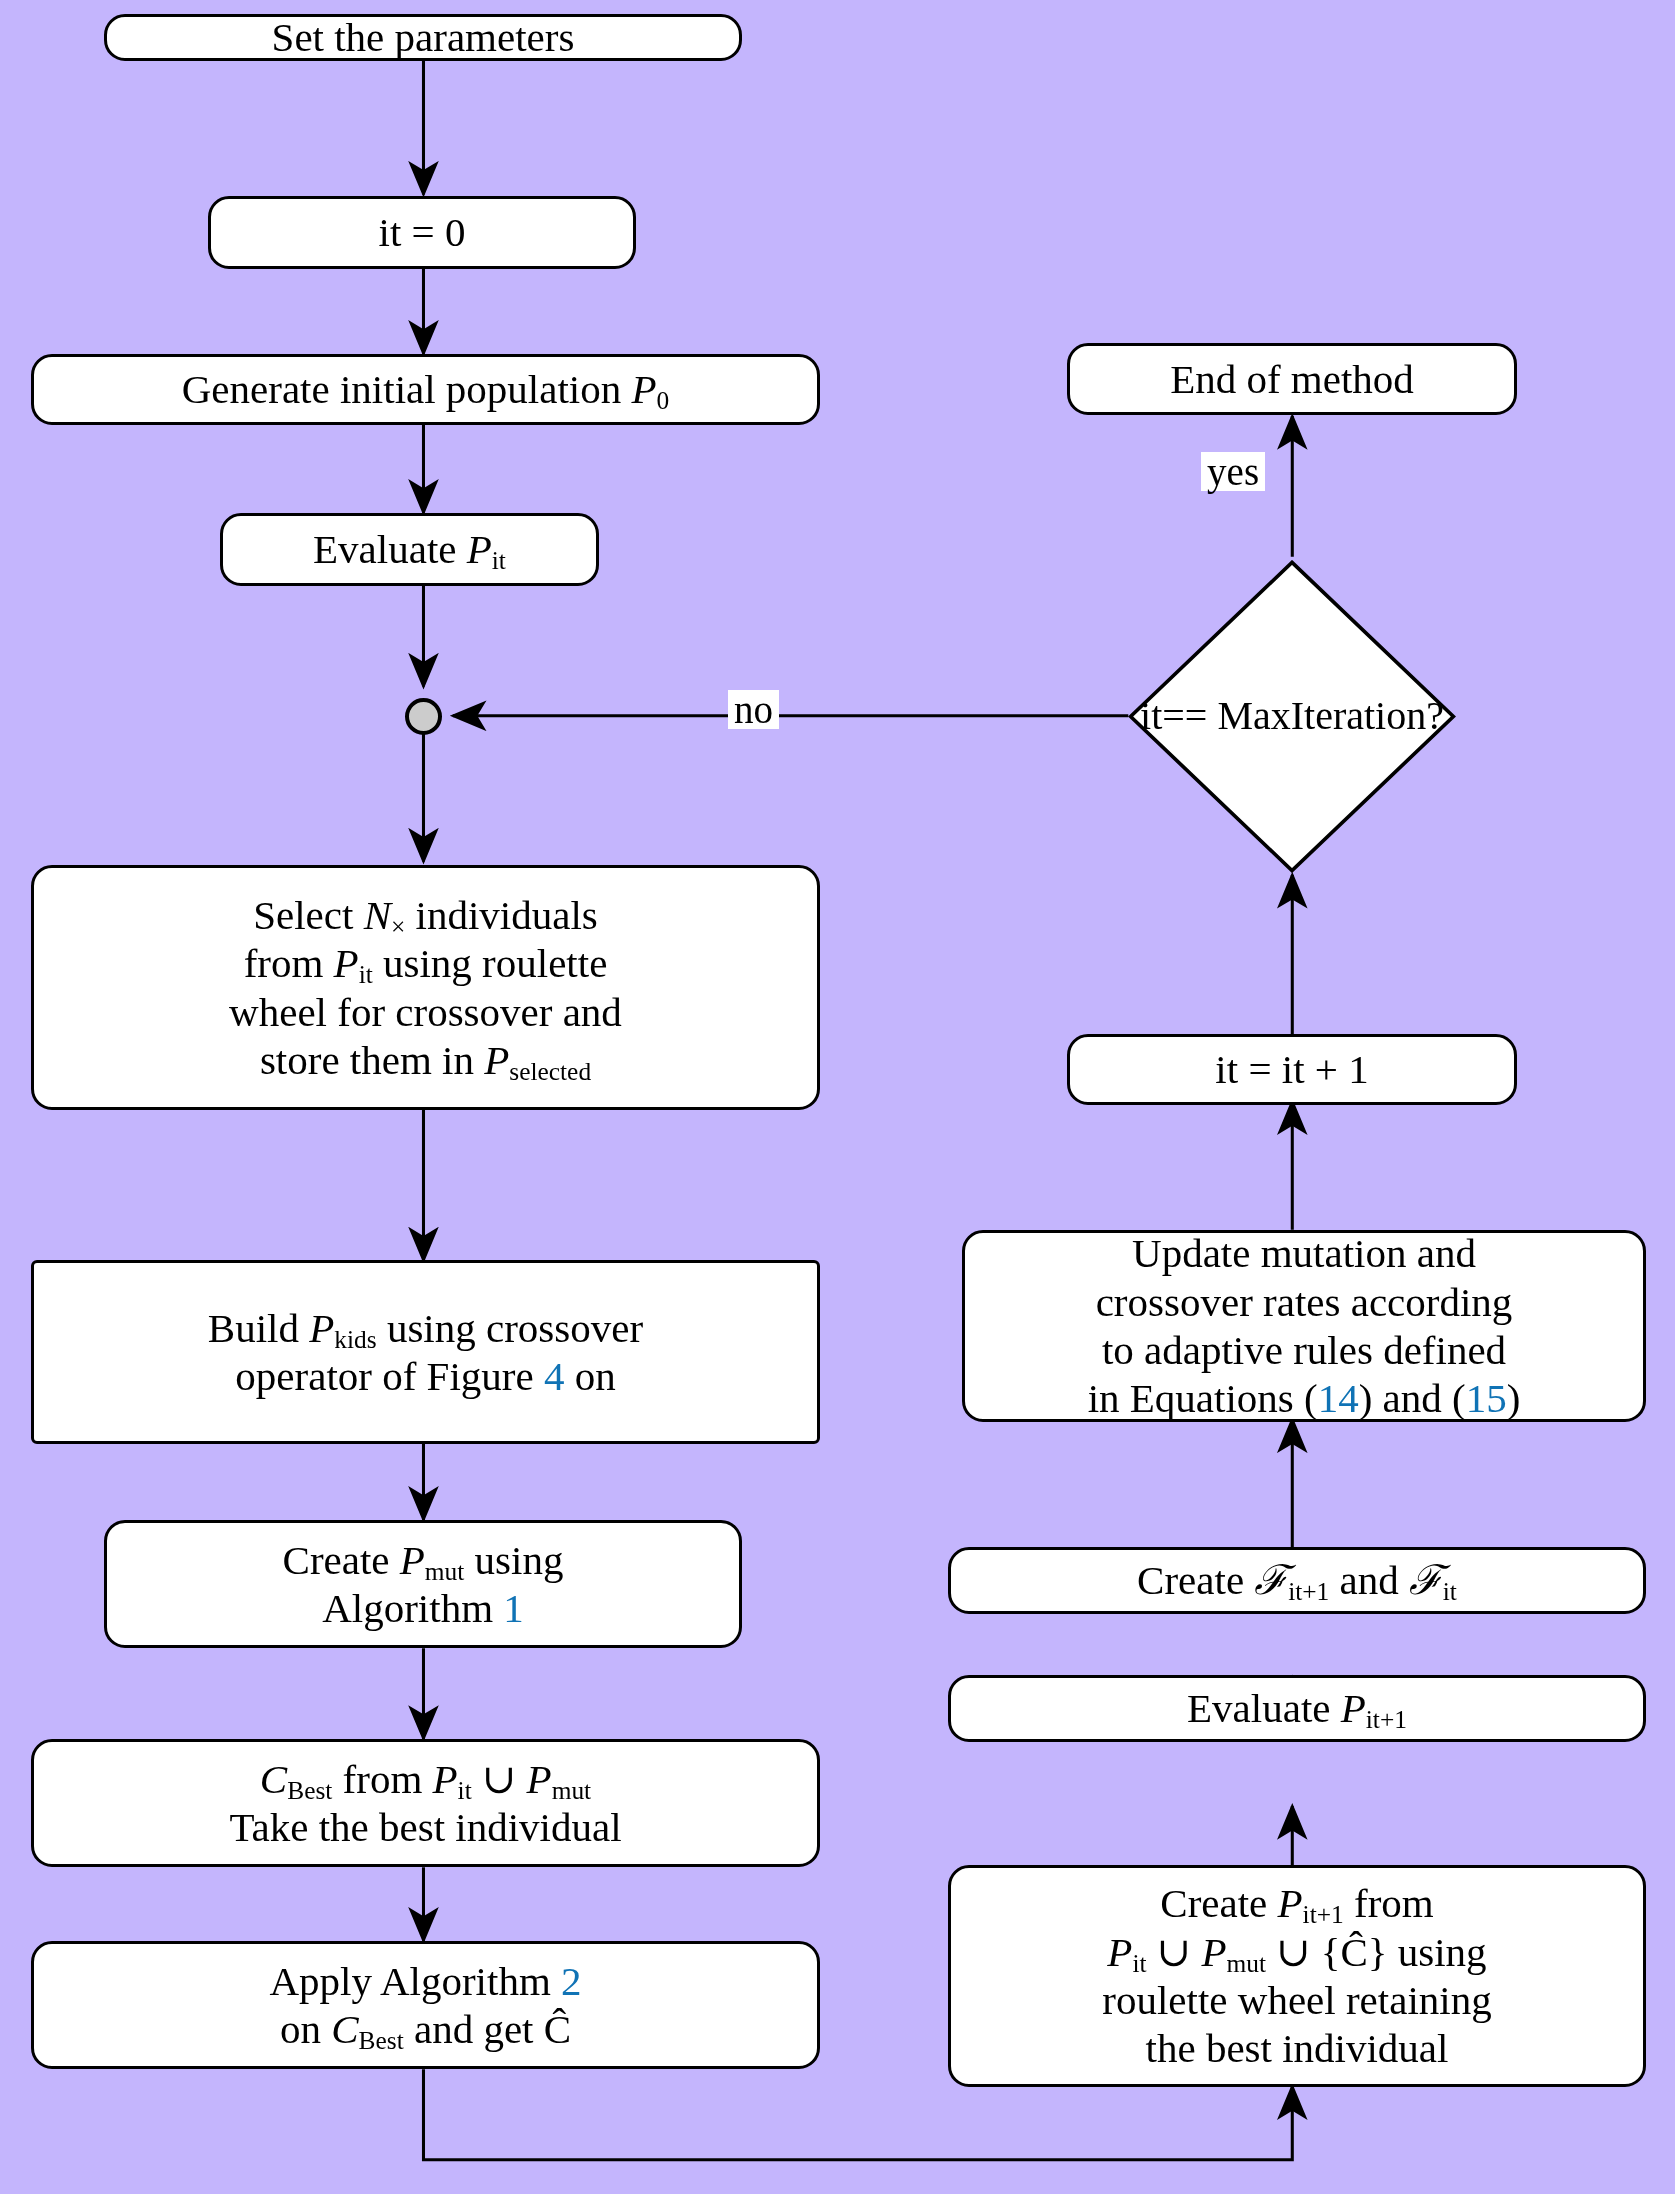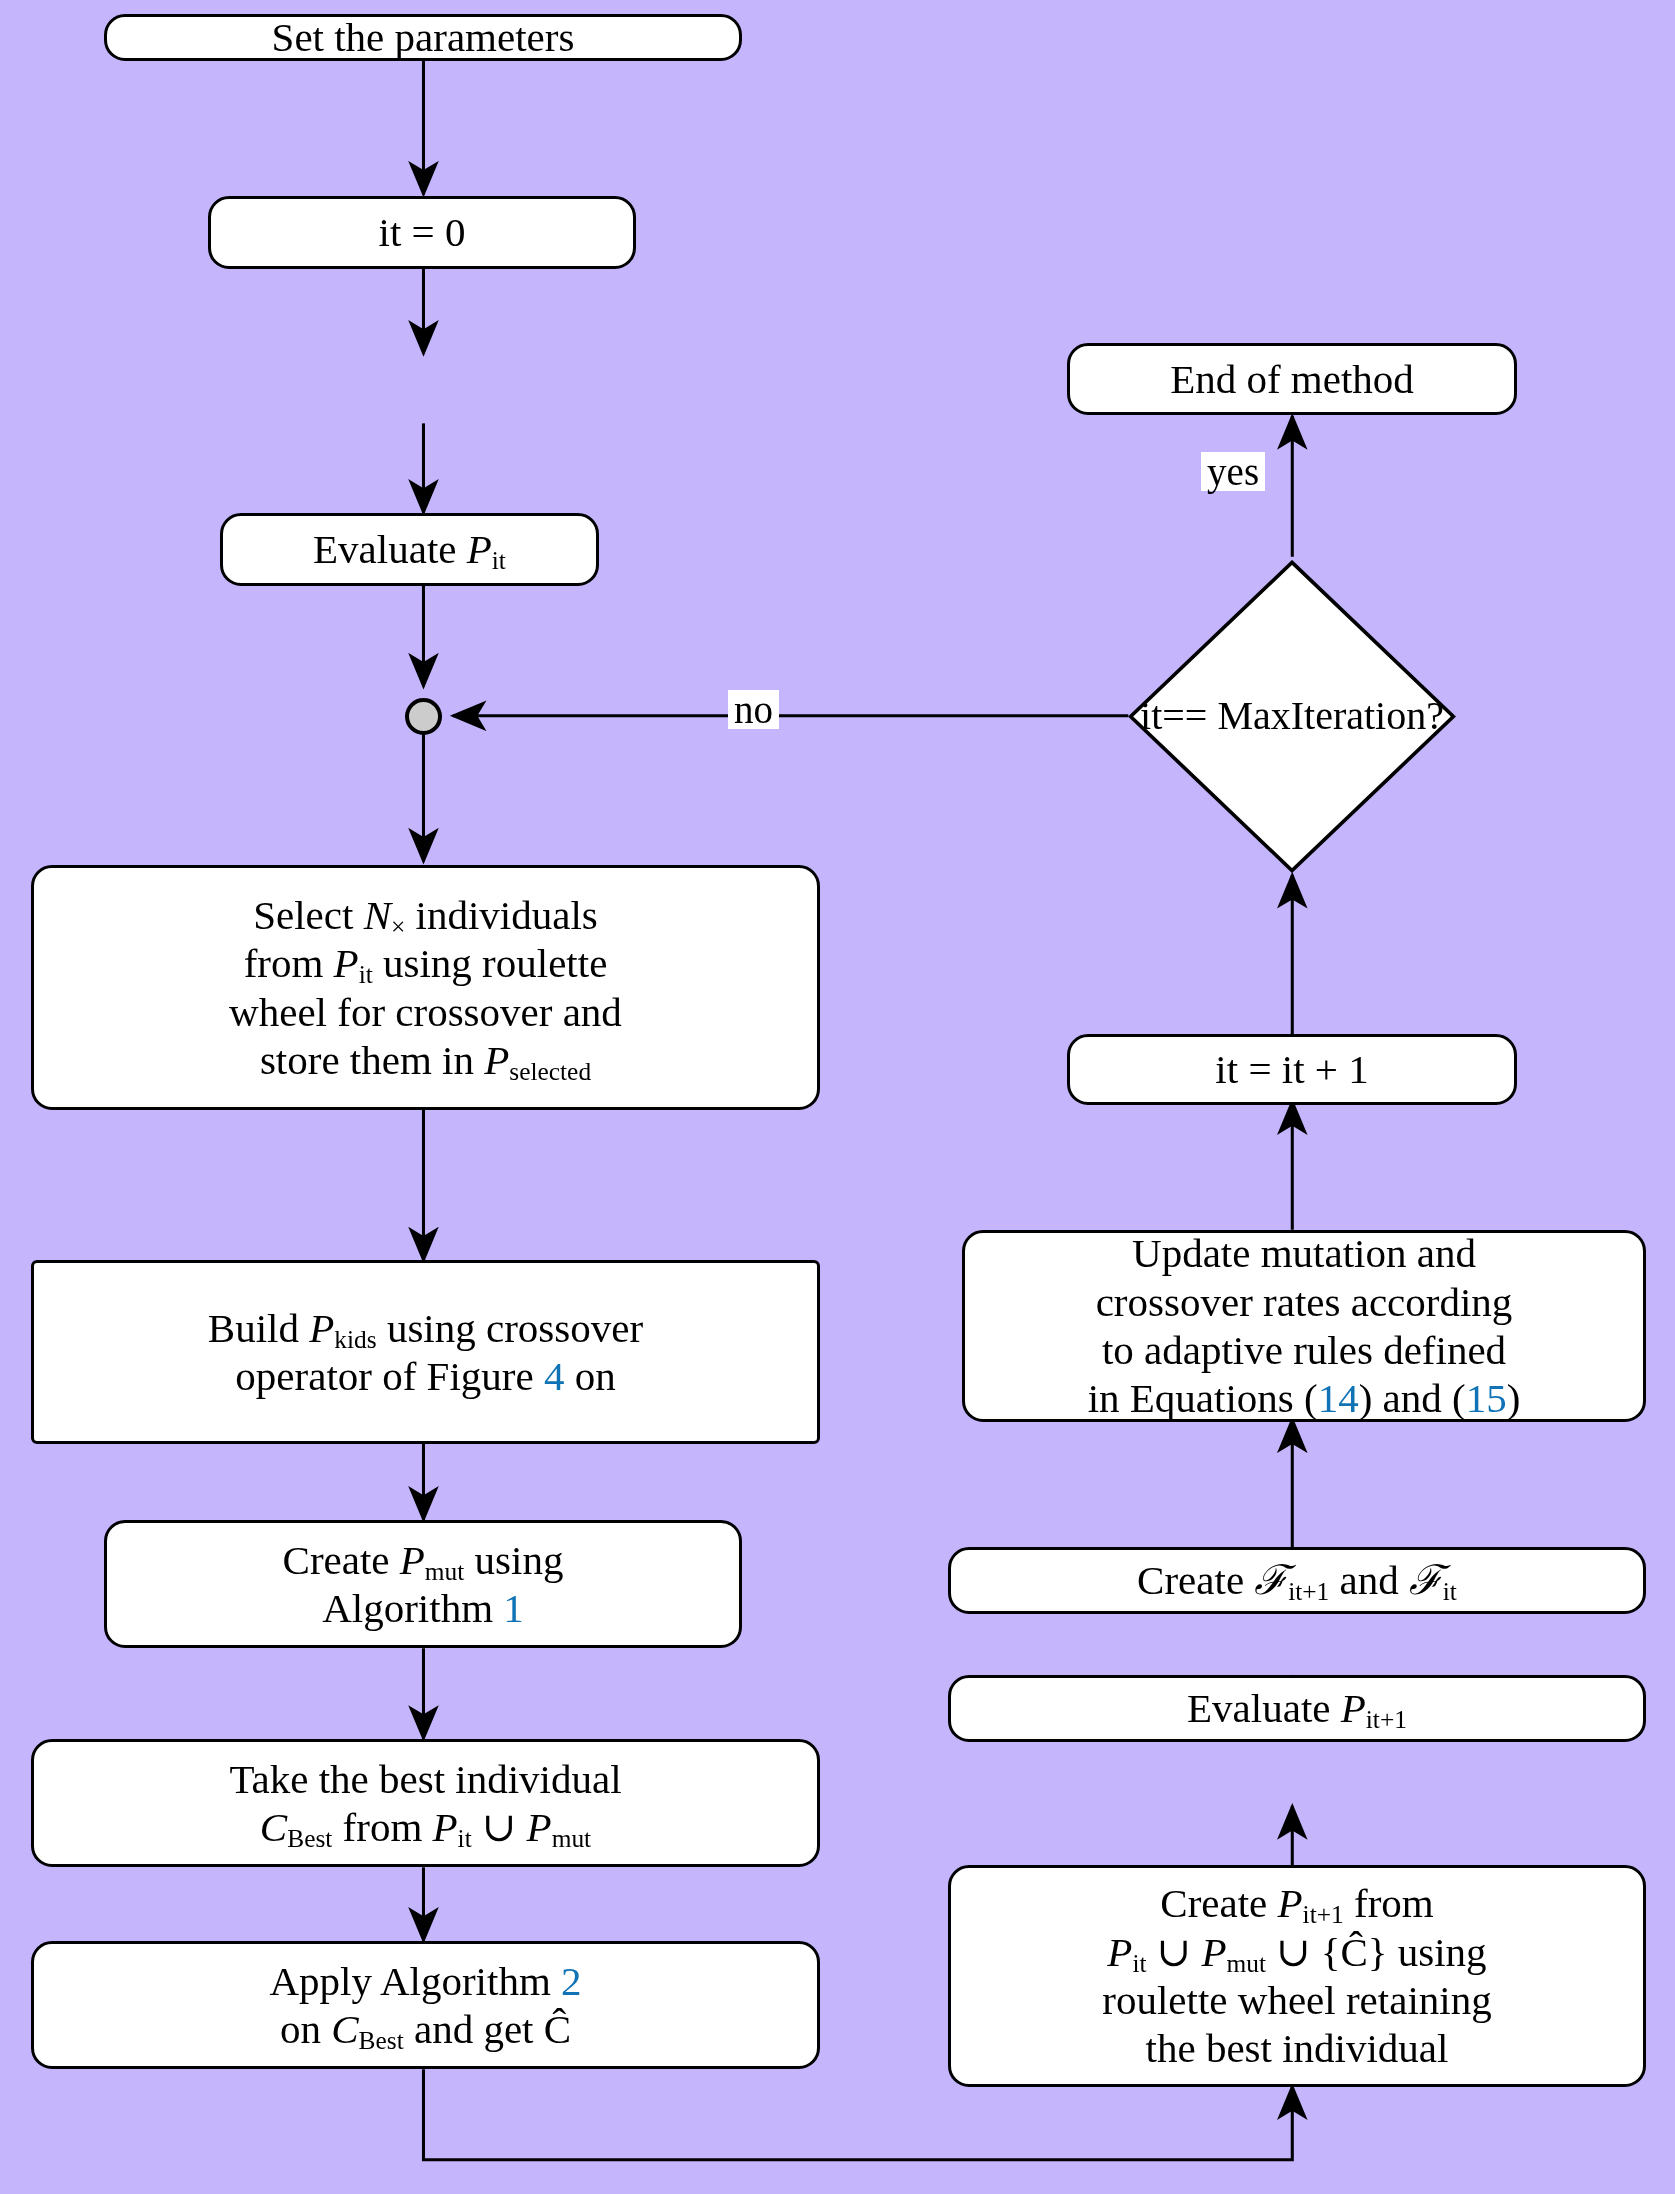--- a/index.html
+++ b/index.html
@@ -137,20 +137,25 @@
   </svg>
 
   <div class="node big" style="left:104px; top:13.5px; width:638px; height:47px;">
     <span class="txt">Set the parameters</span>
   </div>
 
   <div class="node big" style="left:208px; top:196px; width:428px; height:73px;">
     <span class="txt">it  =  0</span>
   </div>
 
+  <div class="node big" style="left:31px; top:354px; width:789px; height:71px;">
+    <span class="txt">
+      <span>Generate initial population </span><span class="ital">P</span><sub>0</sub>
+    </span>
+  </div>
 
   <div class="node big" style="left:220px; top:513px; width:379px; height:73px;">
     <span class="txt">
       <span>Evaluate </span><span class="ital">P</span><sub>it</sub>
     </span>
   </div>
 
   <div class="merge-node" style="left:405px; top:698px;"></div>
 
   <div class="node big" style="left:31px; top:865px; width:789px; height:245px;" id="n-select">
@@ -171,22 +176,22 @@
 
   <div class="node big" style="left:104px; top:1520px; width:638px; height:128px;" id="n-pmut">
       <span class="txt">
         <span class="lineblk"><span>Create </span><span class="ital">P</span><sub>mut</sub><span> using</span></span>
         <span class="lineblk"><span>Algorithm </span><span class="lnk">1</span></span>
       </span>
     </div>
 
   <div class="node big" style="left:31px; top:1739px; width:789px; height:128px;" id="n-takebest">
       <span class="txt">
+        <span class="lineblk"><span class="ital">C</span><sub>Best</sub><span> from </span><span class="ital">P</span><sub>it</sub><span> ∪ </span><span class="ital">P</span><sub>mut</sub></span>
         <span class="lineblk"><span>Take the best individual</span></span>
-        <span class="lineblk"><span class="ital">C</span><sub>Best</sub><span> from </span><span class="ital">P</span><sub>it</sub><span> ∪ </span><span class="ital">P</span><sub>mut</sub></span>
       </span>
     </div>
 
   <div class="node big" style="left:31px; top:1941px; width:789px; height:128px;" id="n-alg2">
       <span class="txt">
         <span class="lineblk"><span>Apply Algorithm </span><span class="lnk">2</span></span>
         <span class="lineblk"><span>on </span><span class="ital">C</span><sub>Best</sub><span> and get Ĉ</span></span>
       </span>
     </div>
 

